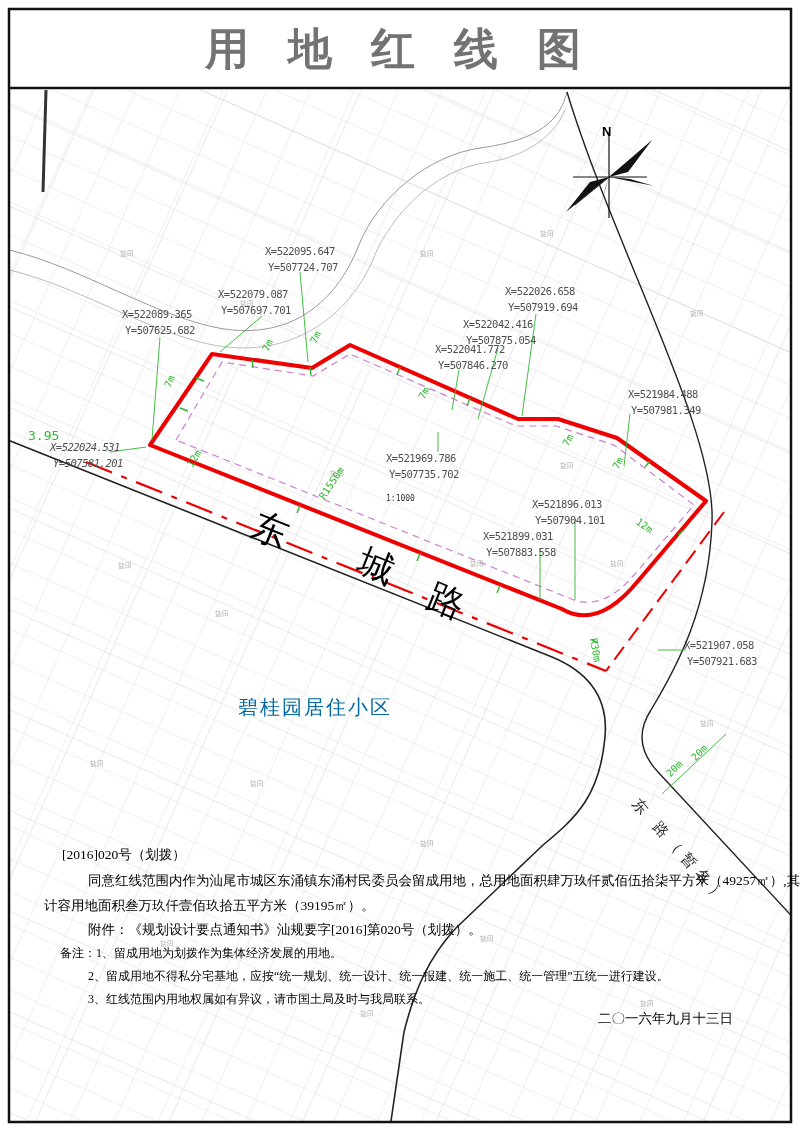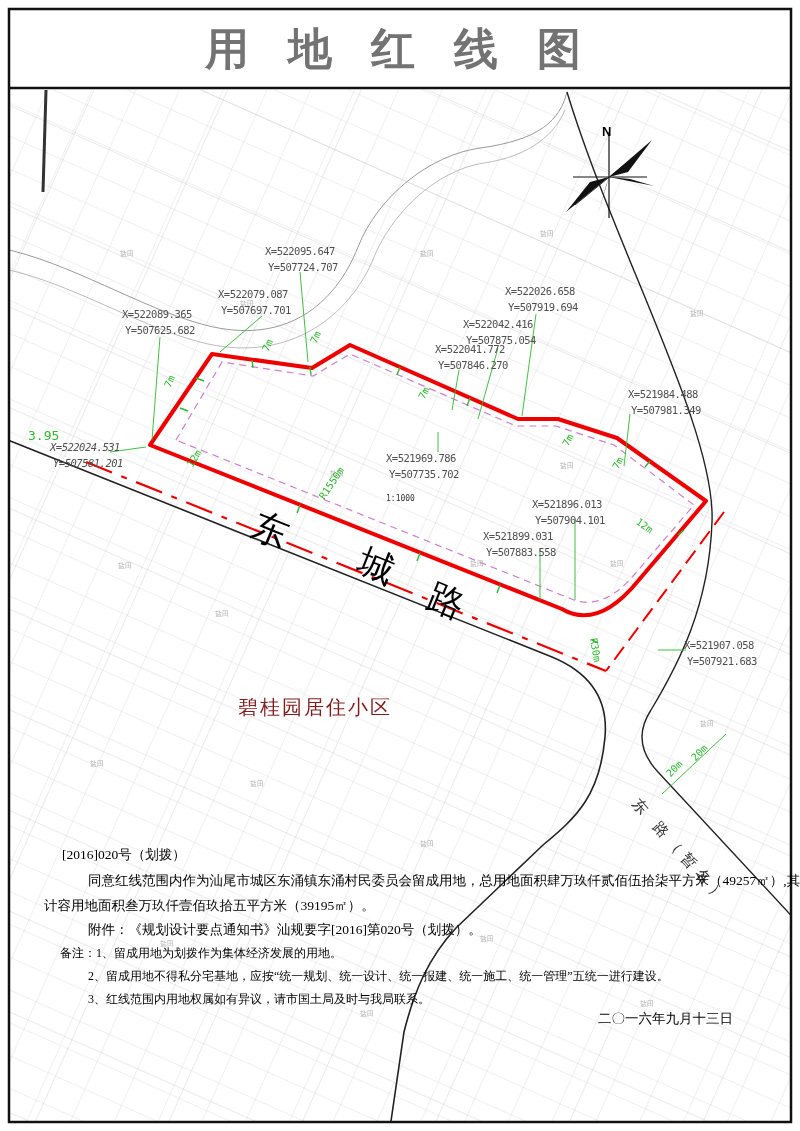--- a/index.html
+++ b/index.html
@@ -15,21 +15,21 @@
          color:#4f4f4f;white-space:nowrap;letter-spacing:-0.5px;}
   .coord .cy{margin-left:3px;}
   .dim{position:absolute;z-index:3;font-family:"DejaVu Sans Mono",monospace;font-size:10px;
        color:#2eb82e;white-space:nowrap;transform-origin:left bottom;}
   .partial{position:absolute;z-index:3;font-family:"DejaVu Sans Mono",monospace;font-size:13px;color:#2eb82e;}
   .scale{position:absolute;z-index:3;font-family:"DejaVu Sans Mono",monospace;font-size:8px;color:#333;}
   .roadchar{position:absolute;z-index:3;font-family:"Liberation Serif",serif;font-size:36px;color:#000;
             transform:rotate(22deg);transform-origin:center center;}
   .road2{position:absolute;z-index:3;font-family:"Liberation Serif",serif;font-size:15px;color:#2a2a2a;
          transform:rotate(48deg);transform-origin:left top;letter-spacing:6px;white-space:nowrap;}
-  .district{position:absolute;z-index:3;font-family:"Liberation Serif",serif;font-size:20px;color:#7f1d1d;
+  .district{position:absolute;z-index:3;font-family:"Liberation Serif",serif;font-size:20px;color:#0369a1;
             letter-spacing:2px;white-space:nowrap;}
   .nlabel{position:absolute;z-index:3;font-family:"Liberation Sans",sans-serif;font-size:13px;font-weight:700;color:#000;}
   .note{position:absolute;z-index:3;font-family:"Liberation Serif",serif;color:#000;white-space:nowrap;}
   .n-big{font-size:13.5px;}
   .n-small{font-size:12px;}
   .speck{position:absolute;z-index:2;font-size:7px;color:#a9a9a9;font-family:"Liberation Sans",sans-serif;
          letter-spacing:0;line-height:7px;}
 </style>
 </head>
 <body>

